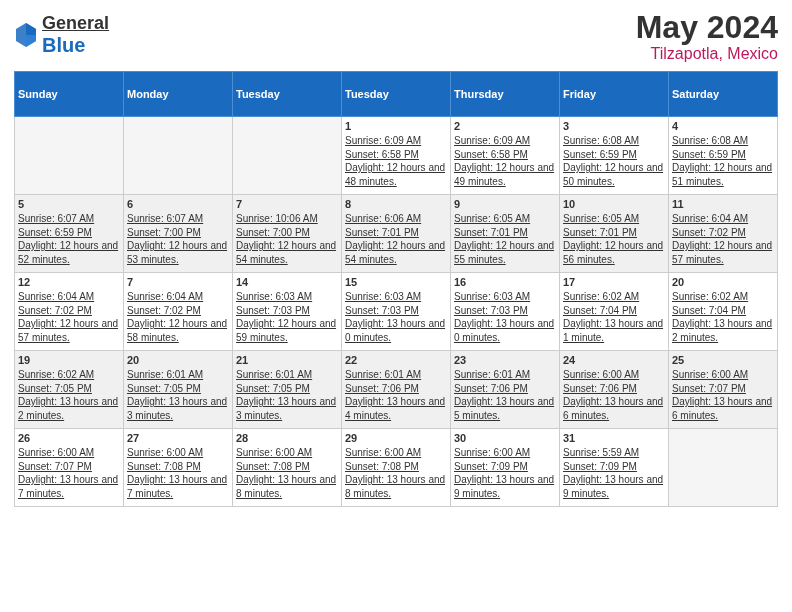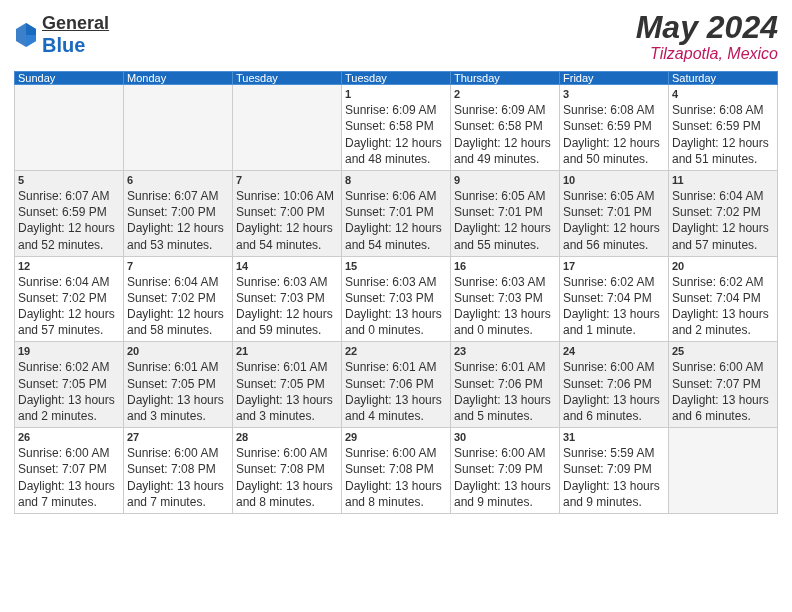--- a/index.html
+++ b/index.html
@@ -43,43 +43,42 @@
       font-weight: bold;
       color: #1a6abf;
     }
     .logo-icon {
       width: 24px;
       height: 28px;
       margin-right: 4px;
     }
     .title-area {
       text-align: right;
-      font-style: italic;
     }
     .month-title {
       font-size: 32px;
       font-weight: bold;
       color: #333;
       line-height: 1.1;
     }
     .location {
       font-size: 16px;
       color: #be185d;
     }
     .calendar {
       width: 100%;
       border-collapse: collapse;
       table-layout: fixed;
     }
     .calendar th {
       background: #1a6abf;
       color: #fff;
       font-size: 11px;
-      font-weight: normal;
-      padding: 0 3px;
+      font-weight: bold;
+      padding: 16px 3px;
       text-align: left;
       border: 1px solid #4a8fd4;
     }
     .calendar td {
       border: 1px solid #ccc;
       vertical-align: top;
       padding: 3px 3px;
       font-size: 9px;
       color: #333;
       height: 78px;
@@ -88,23 +87,24 @@
     .calendar td.empty {
       background: #f5f5f5;
     }
     .day-num {
       font-size: 11px;
       font-weight: bold;
       margin-bottom: 2px;
       display: block;
     }
     .day-info {
-      font-size: 12px;
+      font-size: 10px;
       line-height: 1.35;
       color: #333;
+      text-decoration: underline;
     }
     .row-shaded td {
       background: #f0f0f0;
     }
   </style>
 </head>
 <body>
 
 <div class="page">
   <div class="header">

